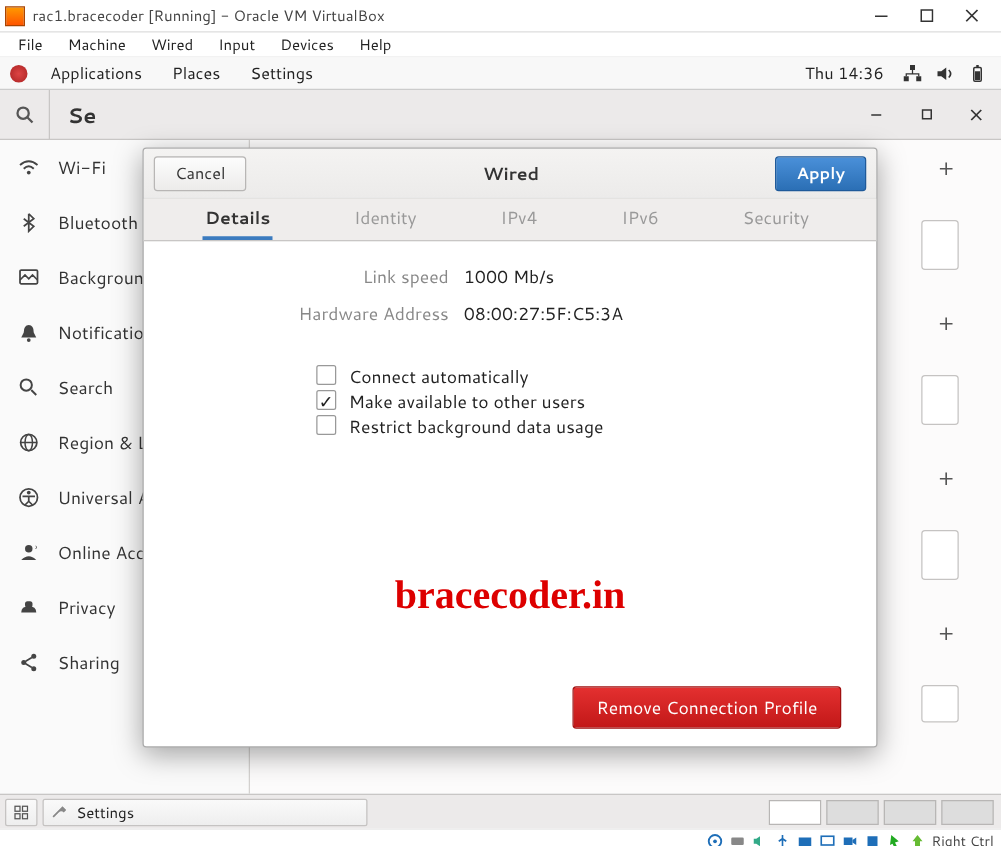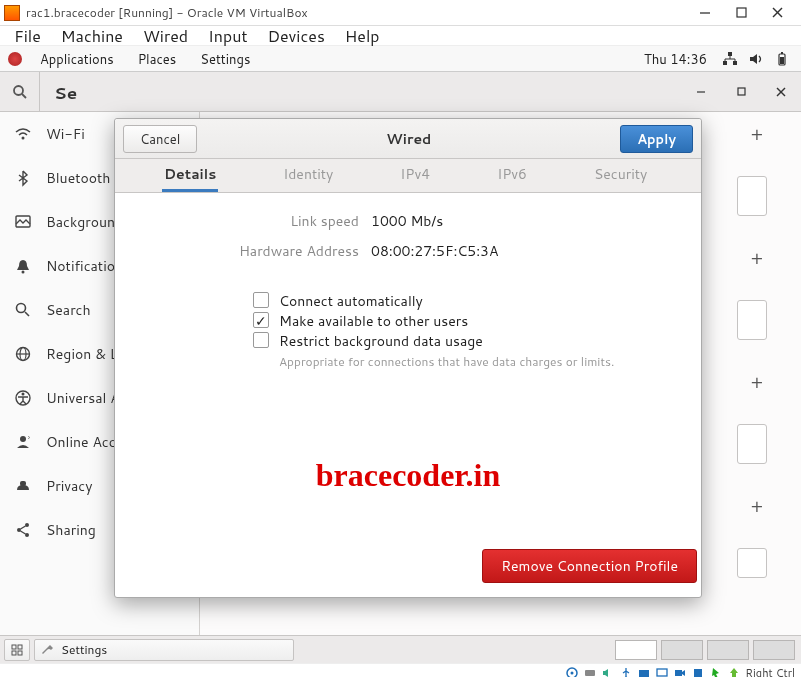--- a/index.html
+++ b/index.html
@@ -6,21 +6,21 @@
   body { width: 801px; height: 677px; background: #fff; font-size: 13px; color: #222; overflow: hidden; }
 
   
   .win-chrome { height: 26px; background: #fff; display: flex; align-items: center; padding: 0 6px 0 4px; border-bottom: 1px solid #ddd; }
   .vb-icon { width: 16px; height: 16px; background: linear-gradient(#f90,#f50); border: 1px solid #a40; margin-right: 6px; }
   .win-title { flex: 1; font-size: 12px; color: #444; }
   .win-btn { width: 36px; height: 20px; display: flex; align-items: center; justify-content: center; font-size: 14px; color: #333; }
   .win-btn svg { pointer-events: none; }
 
   
-  .vb-menu { height: 20px; display: flex; align-items: center; padding: 0 4px; gap: 0; font-size: 16px; color: #222; border-bottom: 1px solid #eee; }
+  .vb-menu { height: 20px; display: flex; align-items: center; padding: 0 4px; gap: 0; font-size: 12px; color: #222; border-bottom: 1px solid #eee; }
   .vb-menu span { padding: 0 10px; }
 
   
   .gnome-bar { height: 26px; background: #f8f8f8; border-bottom: 1px solid #ccc; display: flex; align-items: center; padding: 0 6px; font-size: 13px; }
   .gnome-activities-icon { width: 14px; height: 14px; border-radius: 7px; background: radial-gradient(#d44,#a22); margin: 0 6px 0 2px; }
   .gnome-bar .mi { padding: 0 12px; }
   .gnome-spacer { flex: 1; }
   .gnome-bar .sys-icon { width: 16px; height: 16px; margin: 0 5px; color: #222; }
   .gnome-bar .clock { padding: 0 10px; }
 
@@ -51,21 +51,21 @@
   .dlg-body { padding: 18px 26px 22px 0; min-height: 404px; position: relative; }
   .kv-row { display: flex; align-items: center; margin-bottom: 10px; }
   .kv-label { width: 256px; text-align: right; color: #888; font-size: 14px; padding-right: 12px; }
   .kv-val { font-size: 14px; color: #222; }
   .chk-row { display: flex; align-items: flex-start; padding-left: 138px; gap: 10px; }
   .chk { width: 16px; height: 16px; border: 1px solid #999; border-radius: 2px; background: #fff; position: relative; margin-top: 1px; flex-shrink: 0; }
   .chk.checked::after { content: "✓"; position: absolute; left: 1px; top: -2px; font-size: 14px; color: #222; }
   .chk-text { font-size: 14px; color: #222; }
   .chk-desc { font-size: 12px; color: #999; margin-top: 2px; }
   .watermark { position: absolute; left: 0; right: 0; top: 264px; text-align: center; font-family: Georgia, "Times New Roman", serif; font-size: 32px; font-weight: 700; color: #d00; }
-  .remove-btn { position: absolute; right: 4px; bottom: 14px; height: 34px; padding: 0 18px; background: linear-gradient(#e43030,#c21818); color: #fff; border: 1px solid #a01010; border-radius: 3px; font-size: 14px; display: flex; align-items: center; }
+  .remove-btn { position: absolute; right: 28px; bottom: 14px; height: 34px; padding: 0 18px; background: linear-gradient(#e43030,#c21818); color: #fff; border: 1px solid #a01010; border-radius: 3px; font-size: 14px; display: flex; align-items: center; }
 
   
   .taskbar { height: 28px; border-top: 1px solid #c8c6c5; background: #eceaea; display: flex; align-items: center; padding: 0 4px; gap: 4px; position: relative; }
   .tb-btn { height: 22px; border: 1px solid #c5c3c2; border-radius: 2px; background: linear-gradient(#fafafa,#eee); display: flex; align-items: center; padding: 0 6px; gap: 6px; font-size: 12px; }
   .tb-btn.square { width: 26px; justify-content: center; padding: 0; }
   .tb-right-boxes { position: absolute; right: 6px; display: flex; gap: 4px; }
   .tiny-box { width: 42px; height: 20px; border: 1px solid #b8b6b5; background: #ddd; }
   .tiny-box.active { background: #fff; }
 
   
@@ -301,21 +301,20 @@
         <div class="chk-text">Connect automatically</div>
       </div>
       <div class="chk-row">
         <div class="chk checked"></div>
         <div class="chk-text">Make available to other users</div>
       </div>
       <div class="chk-row">
         <div class="chk"></div>
         <div>
           <div class="chk-text">Restrict background data usage</div>
-          <div class="chk-desc">Appropriate for connections that have data charges or limits.</div>
         </div>
       </div>
 
       <div class="watermark">bracecoder.in</div>
 
       <div class="remove-btn">Remove Connection Profile</div>
     </div>
   </div>
 </div>
 

